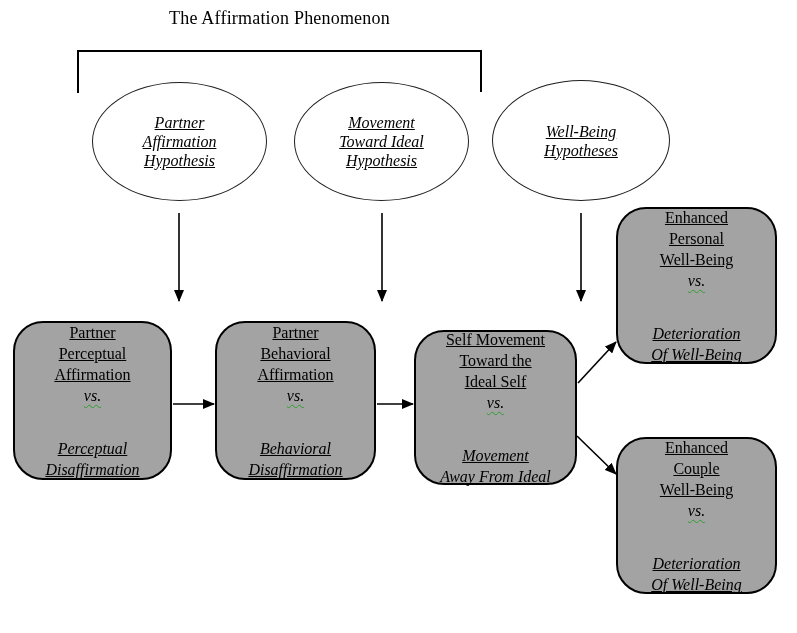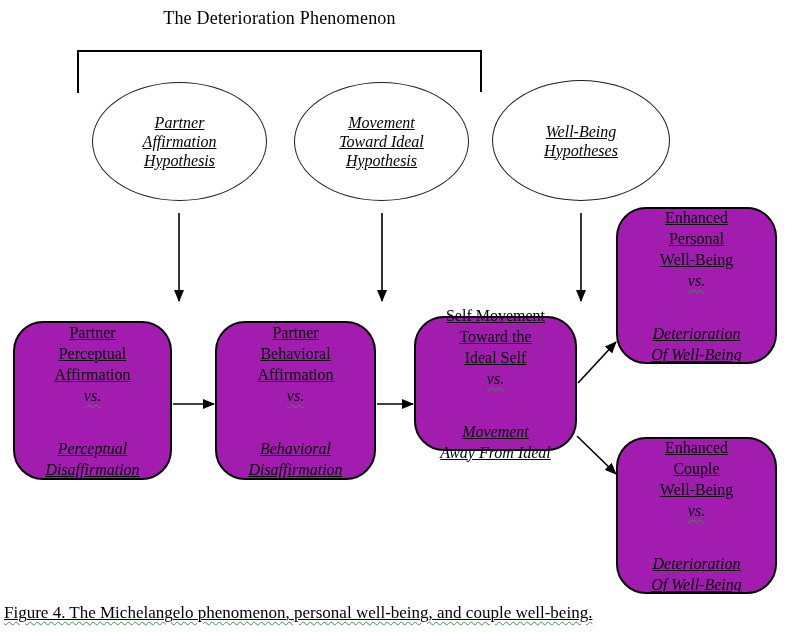--- a/index.html
+++ b/index.html
@@ -35,21 +35,21 @@
   .rbox {
     position: absolute;
     border: 2.6px solid #000;
     border-radius: 30px;
     display: flex; flex-direction: column;
     align-items: center; justify-content: center;
     text-align: center;
     font-size: 16px;
     line-height: 21px;
     box-sizing: border-box;
-    background: #a21caf;
+    background: #a3a3a3;
   }
   .multi { white-space: pre-line; text-decoration: underline; }
   .tail { font-style: italic; margin-top: 32px; }
   .vs-outer {
     font-style: italic;
     text-decoration-thickness: 1px;
   }
   .vs-inner {
     text-decoration: underline wavy #2e9e2e;
     text-decoration-thickness: 1px;
@@ -68,21 +68,21 @@
   }
   .connector { stroke: #000; stroke-width: 1.6; fill: none; }
   .bracket { stroke: #000; stroke-width: 2; fill: none; }
 
   .e1 { left: 92px;  top: 82px; width: 175px; height: 119px; }
   .e2 { left: 294px; top: 82px; width: 175px; height: 119px; }
   .e3 { left: 492px; top: 80px; width: 178px; height: 121px; }
 
   .b1 { left: 13px;  top: 321px; width: 159px; height: 159px; }
   .b2 { left: 215px; top: 321px; width: 161px; height: 159px; }
-  .b3 { left: 414px; top: 316px; width: 163px; height: 135px; }
+  .b3 { left: 414px; top: 330px; width: 163px; height: 155px; }
   .b4 { left: 616px; top: 207px; width: 161px; height: 157px; }
   .b5 { left: 616px; top: 437px; width: 161px; height: 157px; }
 </style>
 </head>
 <body>
 
 <div class="canvas">
 
   <svg class="overlay" width="797" height="633" viewBox="0 0 797 633">
     <defs>
@@ -93,21 +93,21 @@
     <path class="bracket" d="M78,93 L78,51 L481,51 L481,92"></path>
     <line class="connector" x1="179" y1="213" x2="179" y2="301" marker-end="url(#ah)"></line>
     <line class="connector" x1="382" y1="213" x2="382" y2="301" marker-end="url(#ah)"></line>
     <line class="connector" x1="581" y1="213" x2="581" y2="301" marker-end="url(#ah)"></line>
     <line class="connector" x1="173" y1="404" x2="214" y2="404" marker-end="url(#ah)"></line>
     <line class="connector" x1="377" y1="404" x2="413" y2="404" marker-end="url(#ah)"></line>
     <line class="connector" x1="578" y1="383" x2="616" y2="342" marker-end="url(#ah)"></line>
     <line class="connector" x1="577" y1="436" x2="616" y2="474" marker-end="url(#ah)"></line>
   </svg>
 
-  <div class="title">The Deterioration Phenomenon</div>
+  <div class="title">The Affirmation Phenomenon</div>
 
   <div class="oval e1">
     <span class="multi">Partner
 Affirmation
 Hypothesis</span>
   </div>
   <div class="oval e2">
     <span class="multi">Movement
 Toward Ideal
 Hypothesis</span>
@@ -155,17 +155,14 @@
 
   <div class="rbox b5">
     <span class="multi head">Enhanced
 Couple
 Well-Being</span>
     <span class="vs-outer"><span class="vs-inner">vs.</span></span>
     <span class="multi tail">Deterioration
 Of Well-Being</span>
   </div>
 
-  <div class="caption">
-    <span class="cap-outer"><span class="cap-inner">Figure 4. The Michelangelo phenomenon, personal well-being, and couple well-being.</span></span>
-  </div>
 
 </div>
 
 </body></html>

